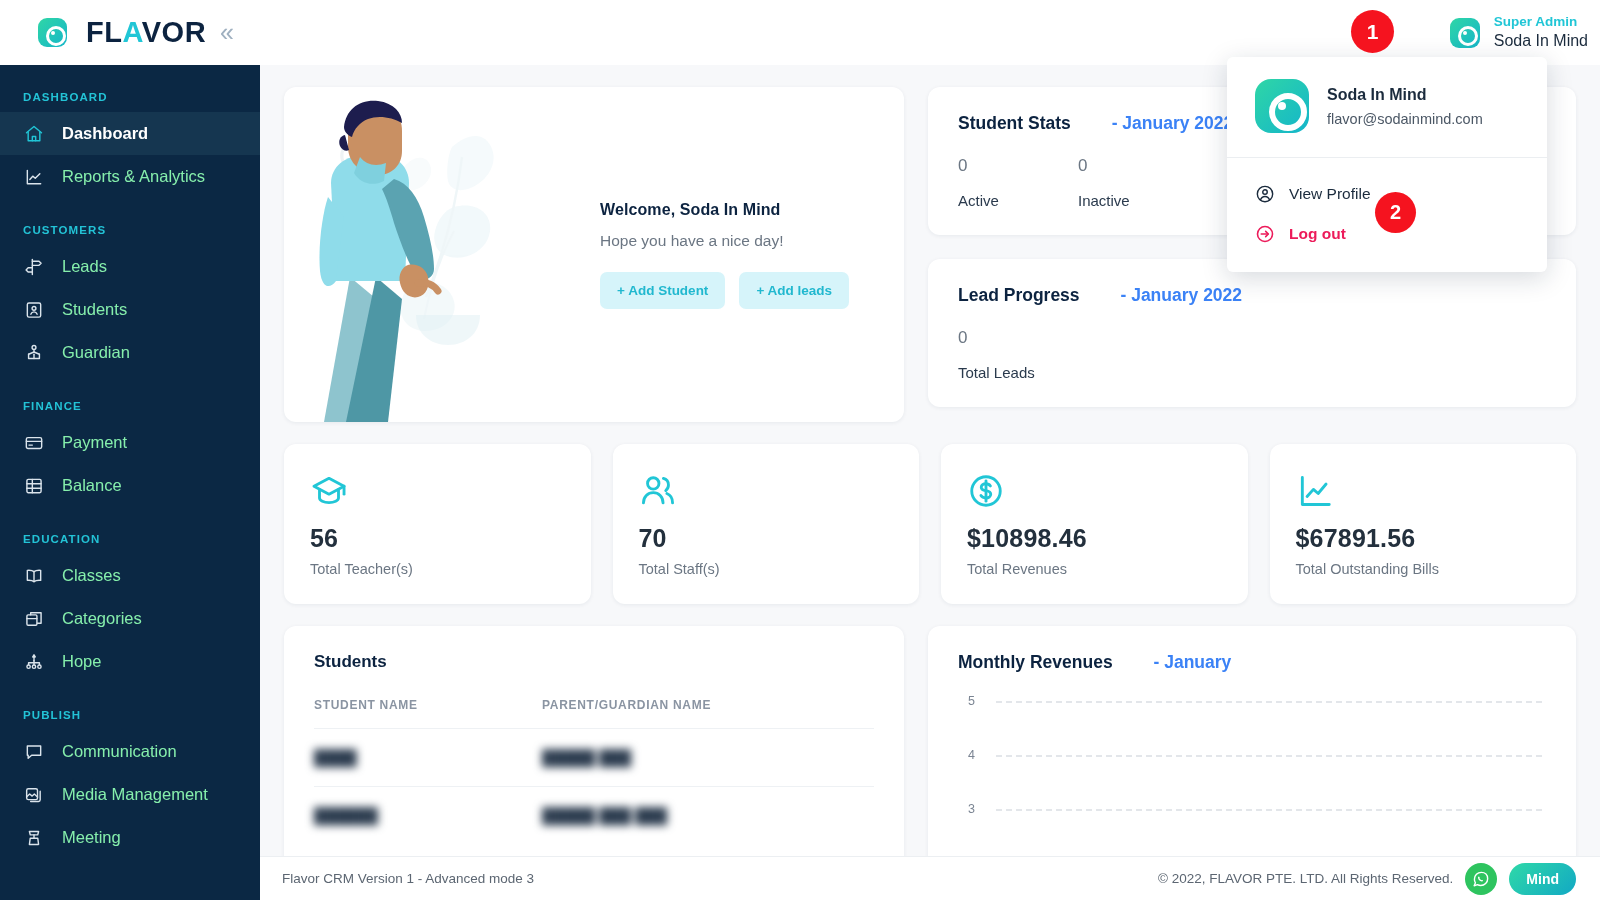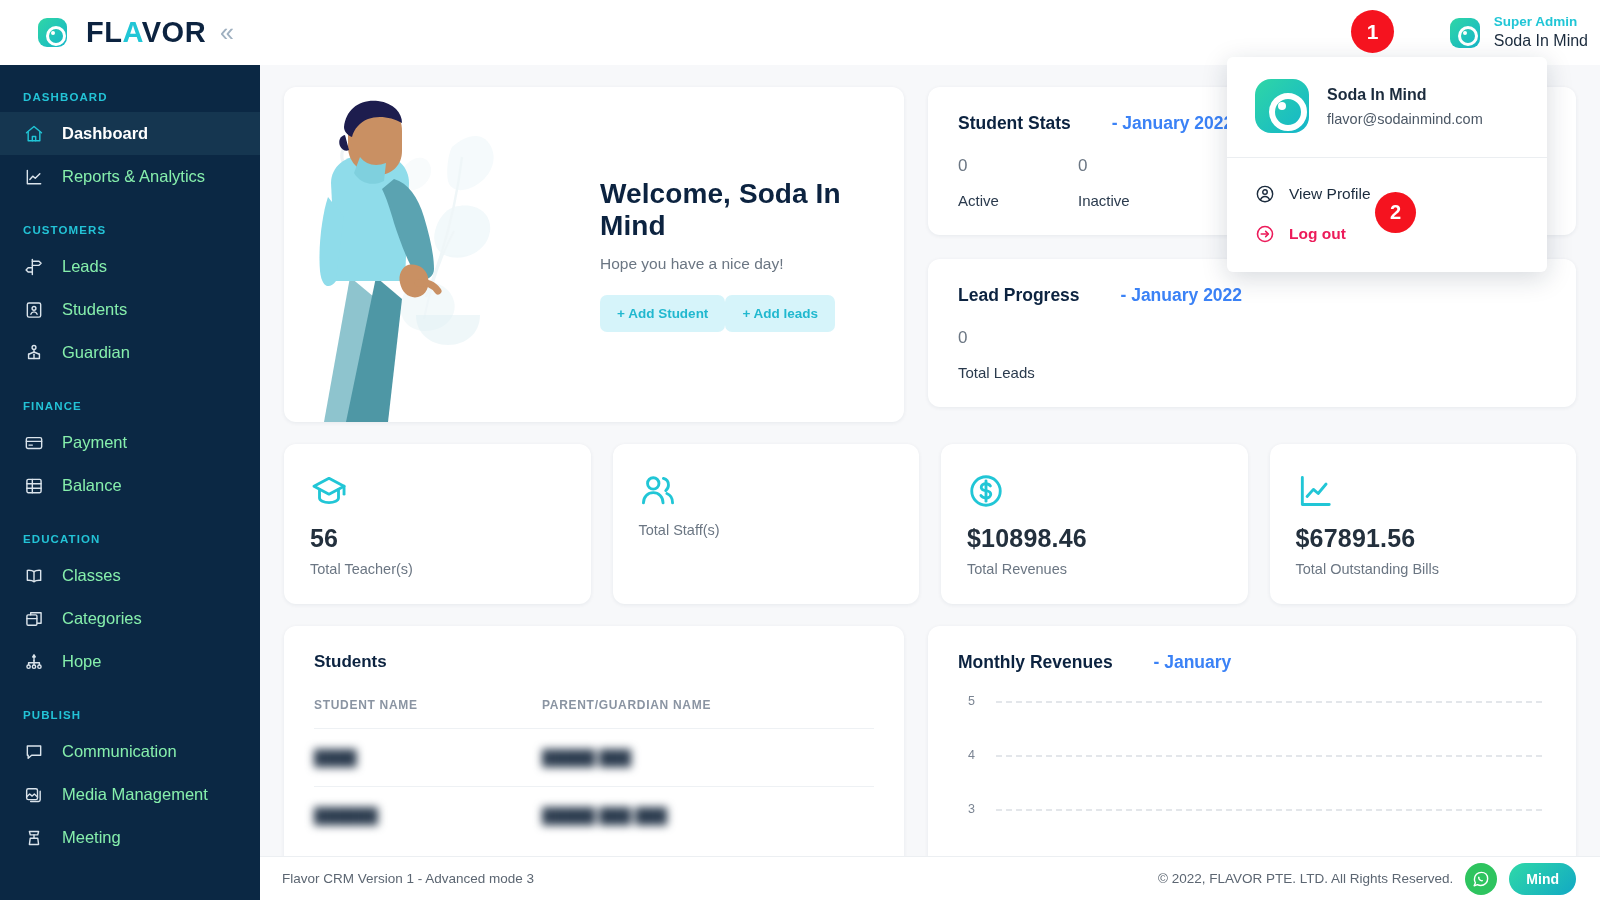--- a/index.html
+++ b/index.html
@@ -84,23 +84,23 @@
     background: #f7f8fa; overflow: hidden; }
   .content { padding: 22px 24px 0 24px; }
 
   .card { background: #fff; border-radius: 12px; box-shadow: 0 1px 4px rgba(20,40,70,.07); }
 
   .row-1 { display: flex; gap: 24px; align-items: flex-start; }
   .welcome-card { width: 620px; height: 335px; overflow: hidden; position: relative;
     display: flex; align-items: center; }
   .illus { width: 300px; height: 335px; position: relative; flex: 0 0 auto; }
   .welcome-text { padding-left: 16px; padding-right: 24px; }
-  .welcome-title { font-size: 28px; font-weight: 800; color: #0c2340; letter-spacing: .1px; }
+  .welcome-title { font-size: 16px; font-weight: 800; color: #0c2340; letter-spacing: .1px; }
   .welcome-sub { font-size: 15.5px; color: #6b7683; margin-top: 13px; }
-  .welcome-btns { display: flex; margin-top: 22px; }
+  .welcome-btns { display: flex; gap: 14px; margin-top: 22px; }
   .pill-btn { background: #d6f4fa; color: #21b8cf; font-size: 13.5px; font-weight: 700;
     padding: 11px 17px; border-radius: 7px; border: 0; cursor: pointer;
     font-family: "Liberation Sans", sans-serif; }
 
   .stack-right { flex: 1; display: flex; flex-direction: column; gap: 24px; }
   .stat-panel { padding: 26px 30px; }
   .panel-title { font-size: 17.5px; color: #0c2340; font-weight: 800; }
   .panel-title .muted { font-weight: 700; color: #3b82f6; margin-left: 36px; }
   .mini-grid { display: flex; margin-top: 22px; }
   .mini-col { width: 120px; }
@@ -431,20 +431,21 @@
         </div>
         <div class="card kpi">
           <div class="kpi-ico">
               <svg viewBox="0 0 24 24" fill="none" stroke="currentColor" stroke-width="1.8" stroke-linecap="round" stroke-linejoin="round">
                 <circle cx="9" cy="7.2" r="3.6"></circle>
                 <path d="M2.8 19.5c0-3.8 2.8-6.5 6.2-6.5s6.2 2.7 6.2 6.5"></path>
                 <path d="M15.4 4.1c1.9.5 3.2 2.1 3.2 4.1 0 1.4-.7 2.7-1.7 3.5"></path>
                 <path d="M17.6 13.6c2.2.9 3.6 3.1 3.6 5.9"></path>
               </svg>
             </div>
+          <div class="kpi-val">70</div>
           <div class="kpi-lbl">Total Staff(s)</div>
         </div>
         <div class="card kpi">
           <div class="kpi-ico">
               <svg viewBox="0 0 24 24" fill="none" stroke="currentColor" stroke-width="1.8" stroke-linecap="round" stroke-linejoin="round">
                 <circle cx="12" cy="12" r="9"></circle>
                 <path d="M14.8 8.8c-.6-.9-1.7-1.4-2.9-1.4-1.6 0-2.9.9-2.9 2.2s1.1 1.9 2.9 2.2c1.8.3 3.1.8 3.1 2.3 0 1.4-1.4 2.3-3.1 2.3-1.4 0-2.5-.5-3.1-1.5"></path>
                 <path d="M12 5.6v12.8"></path>
               </svg>
             </div>

